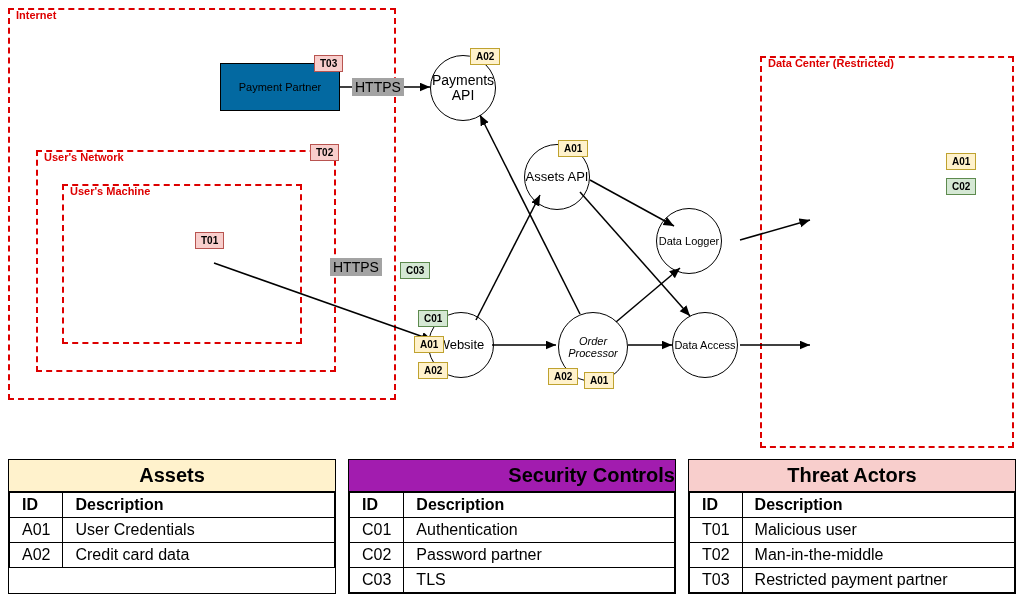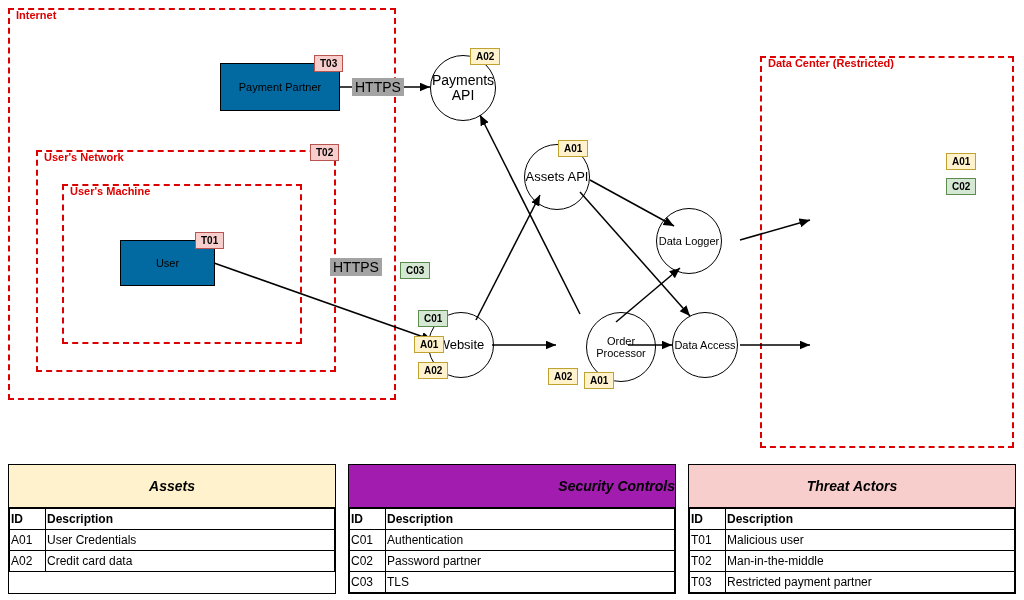--- a/index.html
+++ b/index.html
@@ -83,37 +83,36 @@
     display: flex;
     gap: 12px;
   }
   .legend {
     flex: 1;
     border: 1.5px solid #000;
   }
   .legend .title {
     text-align: center;
     font-weight: bold;
-    padding: 13px 0;
+    padding: 4px 0;
     border-bottom: 1.5px solid #000;
-    font-size: 14px;
-    font-style: italic;
+    font-size: 20px;
   }
   .legend.assets .title { background: #fff2cc; }
   .legend.controls .title { background: #a21caf; text-align: right; }
   .legend.threats .title { background: #f8cecc; text-align: center; }
   .legend table {
     width: 100%;
     border-collapse: collapse;
   }
   .legend th, .legend td {
     border: 1px solid #000;
-    padding: 3px 1px;
+    padding: 3px 12px;
     text-align: left;
-    font-size: 12px;
+    font-size: 16px;
   }
   .legend th { font-weight: bold; }
   .legend th:first-child, .legend td:first-child { width: 36px; }
 </style>
 </head>
 <body>
 
 <div class="stage">
 
   <svg class="arrows">
@@ -161,44 +160,41 @@
 
   <div class="boundary" style="left:760px; top:8px; width:254px; height:392px;margin-top:48px;">
     <span class="boundary-label">Data Center (Restricted)</span>
   </div>
 
   <div class="rect-node" style="left:220px; top:63px; width:120px; height:48px;">
     <span>Payment Partner</span>
   </div>
   <div class="tag threat" style="left:314px; top:55px;">T03</div>
 
-  <div class="rect-node" style="left:120px; top:240px; width:95px; height:46px;">
-    <span>User</span>
-  </div>
   <div class="tag threat" style="left:195px; top:232px;">T01</div>
   <div class="tag threat" style="left:310px; top:144px;">T02</div>
 
   <div class="circle-node" style="left:430px; top:55px; width:66px; height:66px;">
     <span style="font-size:14px;">Payments API</span>
   </div>
   <div class="tag asset" style="left:470px; top:48px;">A02</div>
 
   <div class="circle-node" style="left:524px; top:144px; width:66px; height:66px;">
     <span>Assets API</span>
   </div>
   <div class="tag asset" style="left:558px; top:140px;">A01</div>
 
   <div class="circle-node" style="left:428px; top:312px; width:66px; height:66px;">
     <span>Website</span>
   </div>
   <div class="tag control" style="left:418px; top:310px;">C01</div>
   <div class="tag asset" style="left:414px; top:336px;">A01</div>
   <div class="tag asset" style="left:418px; top:362px;">A02</div>
 
-  <div class="circle-node" style="left:586px; top:312px; width:70px; height:70px;">
+  <div class="circle-node" style="left:558px; top:312px; width:70px; height:70px;font-style:italic;">
     <span style="font-size:11px;">Order Processor</span>
   </div>
   <div class="tag asset" style="left:548px; top:368px;">A02</div>
   <div class="tag asset" style="left:584px; top:372px;">A01</div>
 
   <div class="circle-node" style="left:656px; top:208px; width:66px; height:66px;">
     <span style="font-size:11px;">Data Logger</span>
   </div>
 
   <div class="circle-node" style="left:672px; top:312px; width:66px; height:66px;">

